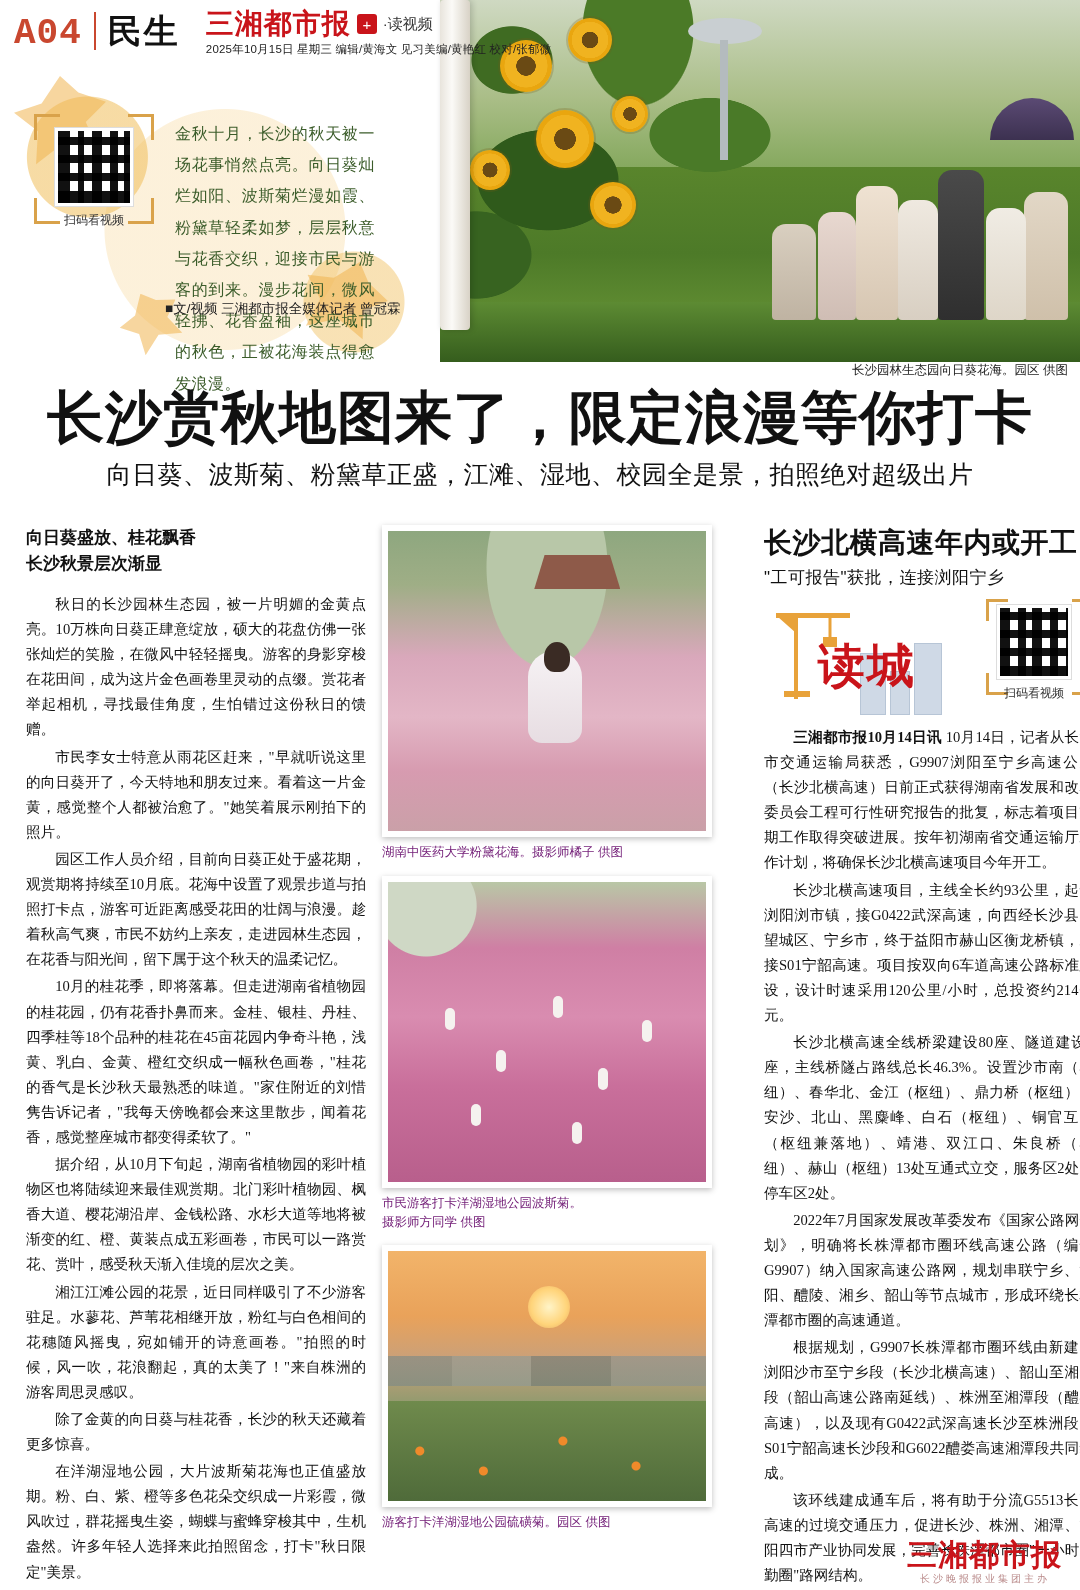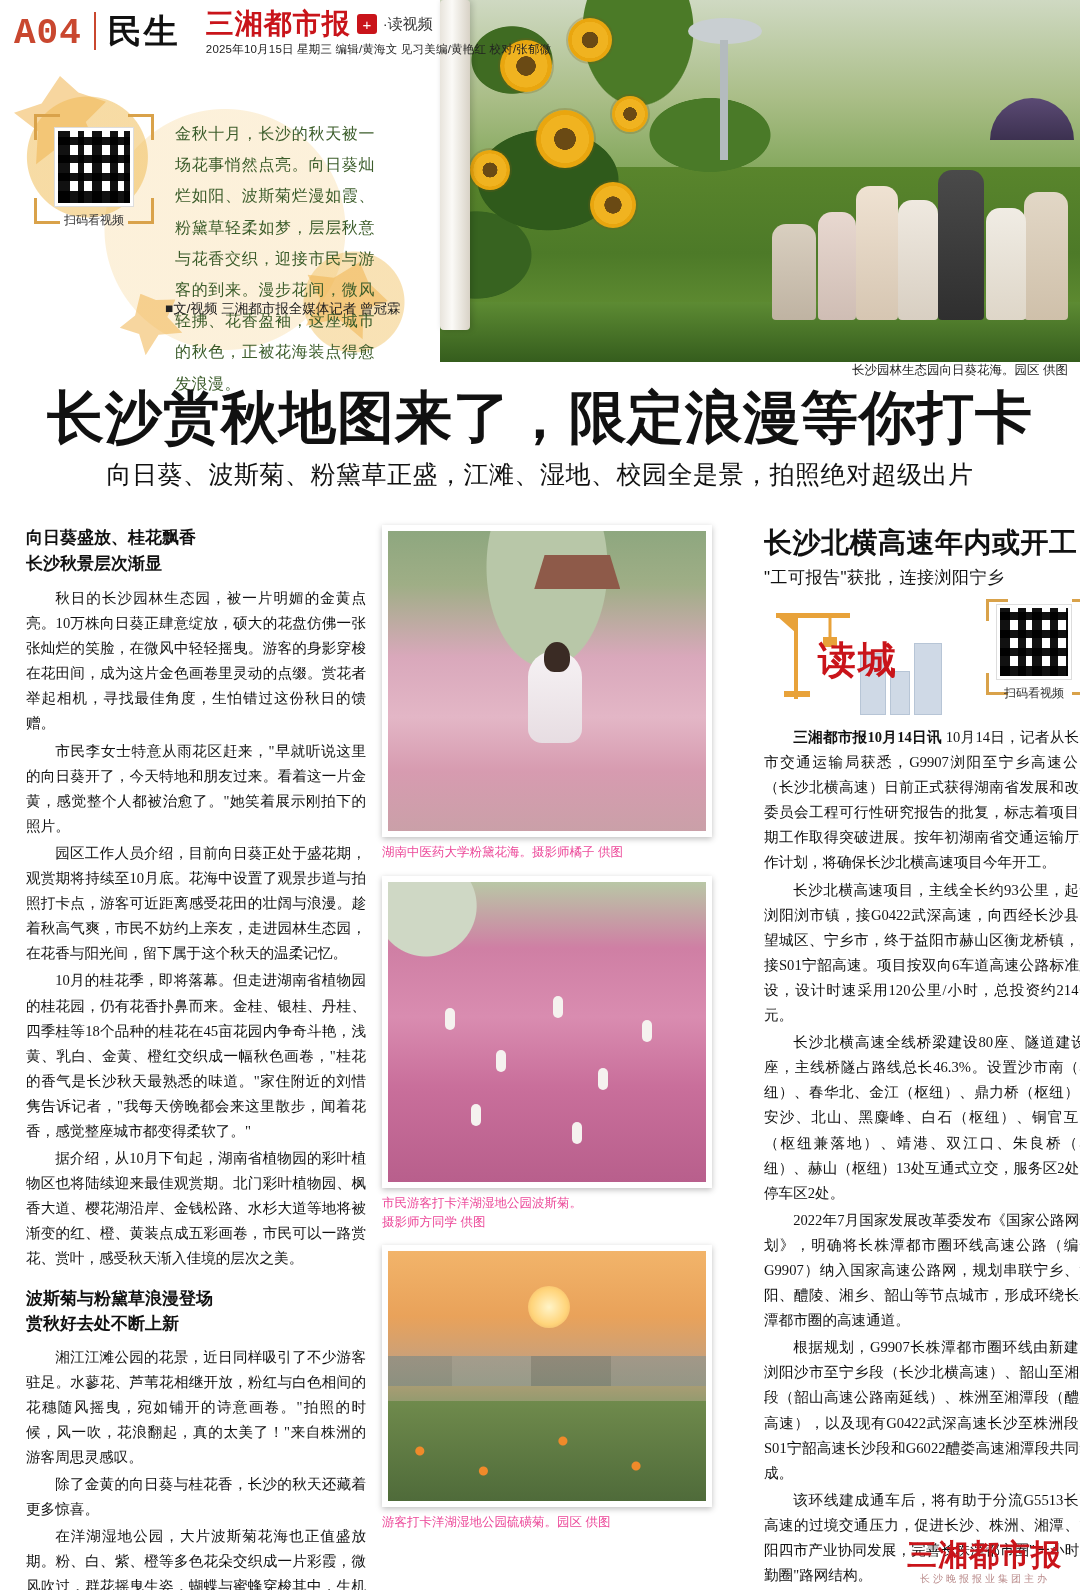--- a/index.html
+++ b/index.html
@@ -258,21 +258,21 @@
   .col-left { left: 26px; width: 340px; }
   .col-mid { left: 382px; width: 330px; }
   .col-right { left: 764px; width: 330px; }
 
   .sec-title {
     font-family: "Liberation Sans", sans-serif;
     font-size: 17px;
     font-weight: bold;
     color: #111;
     line-height: 1.5;
-    margin-bottom: 10px;
+    margin-bottom: 16px;
   }
   .body-text p {
     font-size: 14.6px;
     line-height: 1.72;
     text-align: justify;
     margin: 0 0 2px 0;
     text-indent: 2em;
     color: #111;
   }
   .sub-sec-title {
@@ -289,21 +289,21 @@
     position: relative;
     margin-bottom: 6px;
     background: #fff;
     box-shadow: 0 2px 6px rgba(0,0,0,.25);
     border: 6px solid #fff;
   }
   .photo-card .img { width: 100%; display: block; }
   .cap {
     font-family: "Liberation Sans", sans-serif;
     font-size: 12.5px;
-    color: #ec4899;
+    color: #701a75;
     line-height: 1.5;
     margin: 4px 0 14px 0;
   }
   .cap.right { text-align: left; }
 
   .img-pink {
     height: 300px;
     background:
       radial-gradient(ellipse at 50% 12%, #b8c7a8 0 60px, rgba(0,0,0,0) 61px),
       linear-gradient(180deg, #8ea77f 0%, #9fae86 18%, #d9a8bb 42%, #e3b6c6 62%, #d79bb0 80%, #caa0a8 100%);
@@ -384,21 +384,21 @@
     height: 120px;
     margin: 10px 0 6px 0;
   }
   .crane {
     position: absolute; left: 4px; top: 4px; width: 120px; height: 104px;
   }
   .readcity-label {
     position: absolute;
     left: 54px; top: 36px;
     font-family: "Liberation Sans", sans-serif;
-    font-size: 38px;
+    font-size: 47px;
     font-weight: bold;
     color: #c9141a;
     letter-spacing: 2px;
   }
   .bld {
     position: absolute; bottom: 4px;
     background: #cfd9e6;
     border: 1px solid #b7c5d6;
   }
   .qr-block-r {
@@ -522,24 +522,20 @@
     <div>向日葵盛放、桂花飘香</div>
     <div>长沙秋景层次渐显</div>
   </div>
   <div class="body-text">
     <p>秋日的长沙园林生态园，被一片明媚的金黄点亮。10万株向日葵正肆意绽放，硕大的花盘仿佛一张张灿烂的笑脸，在微风中轻轻摇曳。游客的身影穿梭在花田间，成为这片金色画卷里灵动的点缀。赏花者举起相机，寻找最佳角度，生怕错过这份秋日的馈赠。</p>
     <p>市民李女士特意从雨花区赶来，"早就听说这里的向日葵开了，今天特地和朋友过来。看着这一片金黄，感觉整个人都被治愈了。"她笑着展示刚拍下的照片。</p>
     <p>园区工作人员介绍，目前向日葵正处于盛花期，观赏期将持续至10月底。花海中设置了观景步道与拍照打卡点，游客可近距离感受花田的壮阔与浪漫。趁着秋高气爽，市民不妨约上亲友，走进园林生态园，在花香与阳光间，留下属于这个秋天的温柔记忆。</p>
     <p>10月的桂花季，即将落幕。但走进湖南省植物园的桂花园，仍有花香扑鼻而来。金桂、银桂、丹桂、四季桂等18个品种的桂花在45亩花园内争奇斗艳，浅黄、乳白、金黄、橙红交织成一幅秋色画卷，"桂花的香气是长沙秋天最熟悉的味道。"家住附近的刘惜隽告诉记者，"我每天傍晚都会来这里散步，闻着花香，感觉整座城市都变得柔软了。"</p>
     <p>据介绍，从10月下旬起，湖南省植物园的彩叶植物区也将陆续迎来最佳观赏期。北门彩叶植物园、枫香大道、樱花湖沿岸、金钱松路、水杉大道等地将被渐变的红、橙、黄装点成五彩画卷，市民可以一路赏花、赏叶，感受秋天渐入佳境的层次之美。</p>
   </div>
-  <div class="sub-sec-title">
-    <div>波斯菊与粉黛草浪漫登场</div>
-    <div>赏秋好去处不断上新</div>
-  </div>
   <div class="body-text">
     <p>湘江江滩公园的花景，近日同样吸引了不少游客驻足。水蓼花、芦苇花相继开放，粉红与白色相间的花穗随风摇曳，宛如铺开的诗意画卷。"拍照的时候，风一吹，花浪翻起，真的太美了！"来自株洲的游客周思灵感叹。</p>
     <p>除了金黄的向日葵与桂花香，长沙的秋天还藏着更多惊喜。</p>
     <p>在洋湖湿地公园，大片波斯菊花海也正值盛放期。粉、白、紫、橙等多色花朵交织成一片彩霞，微风吹过，群花摇曳生姿，蝴蝶与蜜蜂穿梭其中，生机盎然。许多年轻人选择来此拍照留念，打卡"秋日限定"美景。</p>
 
   </div>
 </div>
 
 <div class="col col-mid">
   <div class="photo-card">

